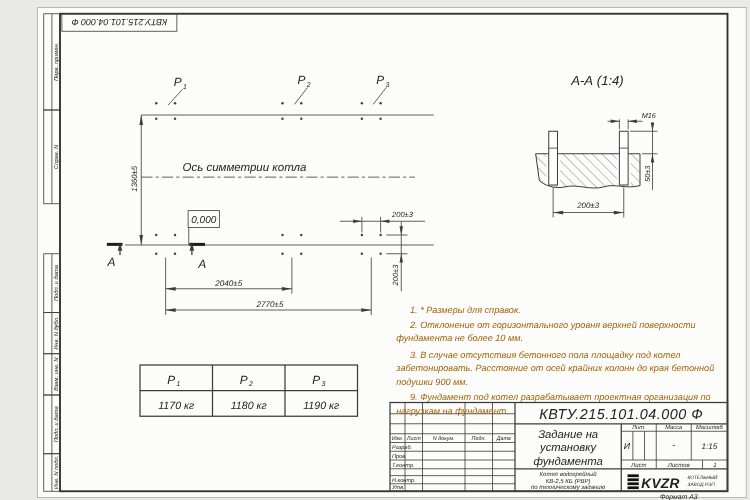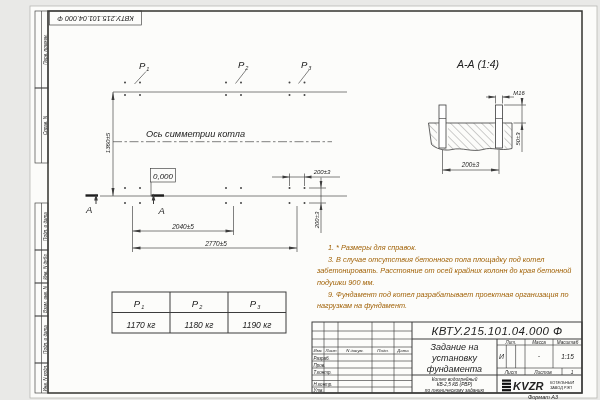--- a/index.html
+++ b/index.html
@@ -281,16 +281,17 @@
       <text x="238" y="61.5" font-size="3.8" font-style="normal" fill="#b0482e">КОТЕЛЬНЫЙ</text>
       <text x="238" y="66.5" font-size="3.8" font-style="normal" fill="#b0482e">ЗАВОД РЭП</text>
     </g>
   </g>
 
   <text x="543" y="399" font-size="5.5" class="ctr">Формат А3</text>
 </svg>
 
 <div id="notes">
   <p>1. * Размеры для справок.</p>
+  <p>2. Отклонение от горизонтального уровня верхней поверхности фундамента не более 10 мм.</p>
   <p>3. В случае отсутствия бетонного пола площадку под котел забетонировать. Расстояние от осей крайних колонн до края бетонной подушки 900 мм.</p>
   <p>9. Фундамент под котел разрабатывает проектная организация по нагрузкам на фундамент.</p>
 </div>
 </div>
 
 </body></html>

